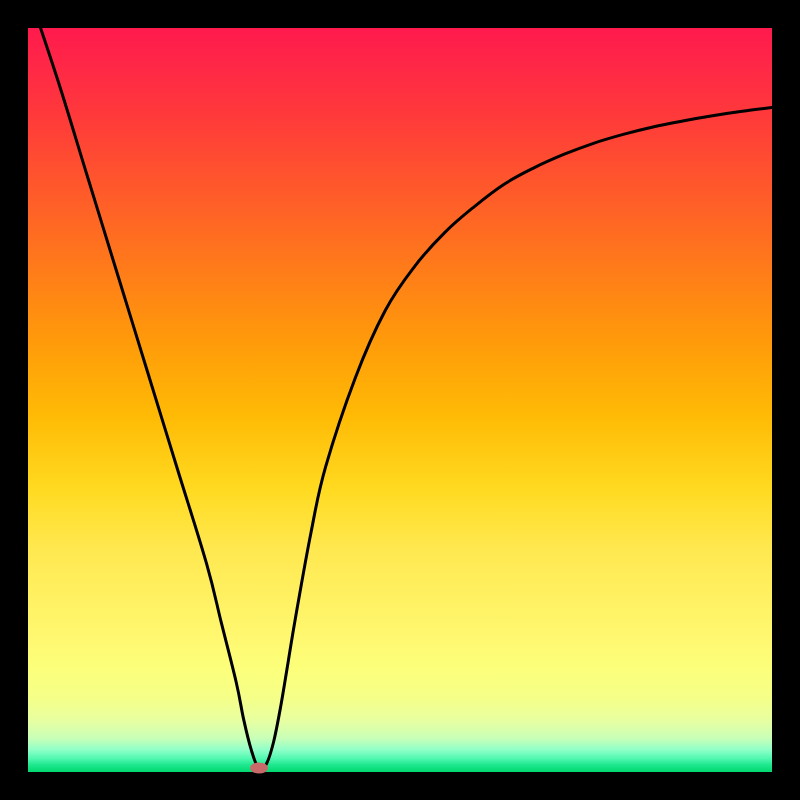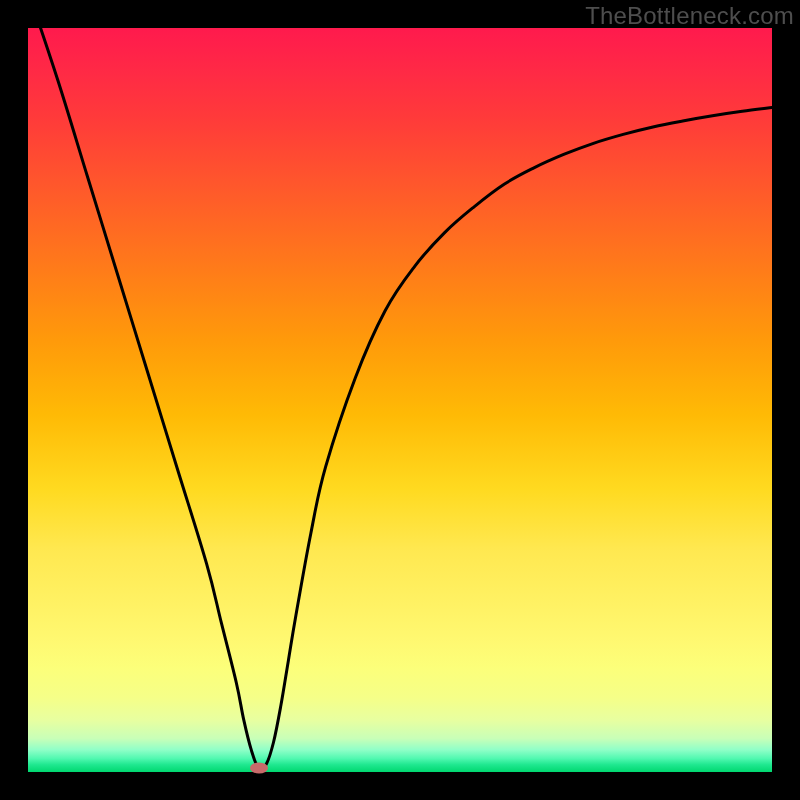--- a/index.html
+++ b/index.html
@@ -70,20 +70,19 @@
     background: #c86a6a;
     border-radius: 50%;
     transform: translate(-50%, -50%);
     pointer-events: none;
   }
 </style>
 </head>
 <body>
 
 <div class="chart-container">
-  <div class="watermark">TheBottleneck.com</div>
   <div class="plot-area">
     <svg class="curve-svg" viewBox="0 0 744 744" preserveAspectRatio="none">
       <path id="curve-path" fill="none" stroke="#000" stroke-width="3" stroke-linejoin="round" stroke-linecap="round" d="M 0.00 -37.20 C 5.36 -21.13, 19.05 18.60, 29.76 52.08 C 40.47 85.56, 48.81 113.98, 59.52 148.80 C 70.23 183.62, 78.57 210.70, 89.28 245.52 C 99.99 280.34, 108.33 307.42, 119.04 342.24 C 129.75 377.06, 138.09 404.14, 148.80 438.96 C 159.51 473.78, 170.52 507.56, 178.56 535.68 C 186.60 563.80, 188.08 573.77, 193.44 595.20 C 198.80 616.63, 204.30 637.31, 208.32 654.72 C 212.34 672.13, 213.08 679.87, 215.76 691.92 C 218.44 703.97, 220.52 712.98, 223.20 721.68 C 225.88 730.38, 227.96 737.60, 230.64 740.28 C 233.32 742.96, 235.40 741.25, 238.08 736.56 C 240.76 731.87, 242.84 724.95, 245.52 714.24 C 248.20 703.53, 250.28 691.77, 252.96 677.04 C 255.64 662.31, 257.72 648.47, 260.40 632.40 C 263.08 616.33, 263.82 610.53, 267.84 587.76 C 271.86 564.99, 277.36 532.70, 282.72 505.92 C 288.08 479.14, 289.56 467.08, 297.60 438.96 C 305.64 410.84, 316.65 377.80, 327.36 349.68 C 338.07 321.56, 346.41 302.81, 357.12 282.72 C 367.83 262.63, 376.17 252.14, 386.88 238.08 C 397.59 224.02, 405.93 215.31, 416.64 204.60 C 427.35 193.89, 435.69 187.26, 446.40 178.56 C 457.11 169.86, 465.45 163.20, 476.16 156.24 C 486.87 149.28, 495.21 145.23, 505.92 139.87 C 516.63 134.52, 524.97 130.90, 535.68 126.48 C 546.39 122.06, 554.73 118.94, 565.44 115.32 C 576.15 111.70, 584.49 109.34, 595.20 106.39 C 605.91 103.45, 614.25 101.36, 624.96 98.95 C 635.67 96.54, 644.01 95.01, 654.72 93.00 C 665.43 90.99, 673.77 89.53, 684.48 87.79 C 695.19 86.05, 703.53 84.80, 714.24 83.33 C 724.95 81.85, 738.64 80.28, 744.00 79.61"></path>
     </svg>
     <div id="marker" class="marker" style="left: 230.64px; top: 740.28px; background: rgb(200, 106, 106);"></div>
   </div>
 </div>
 
 </body></html>

